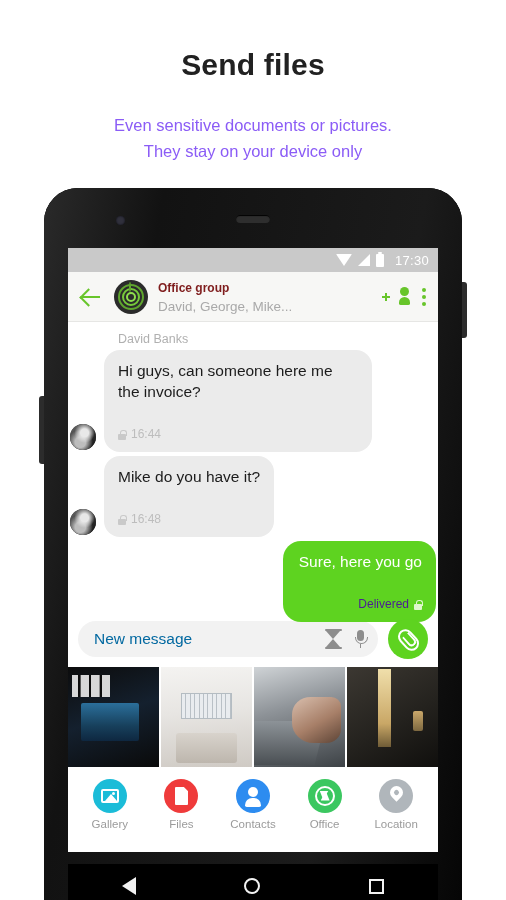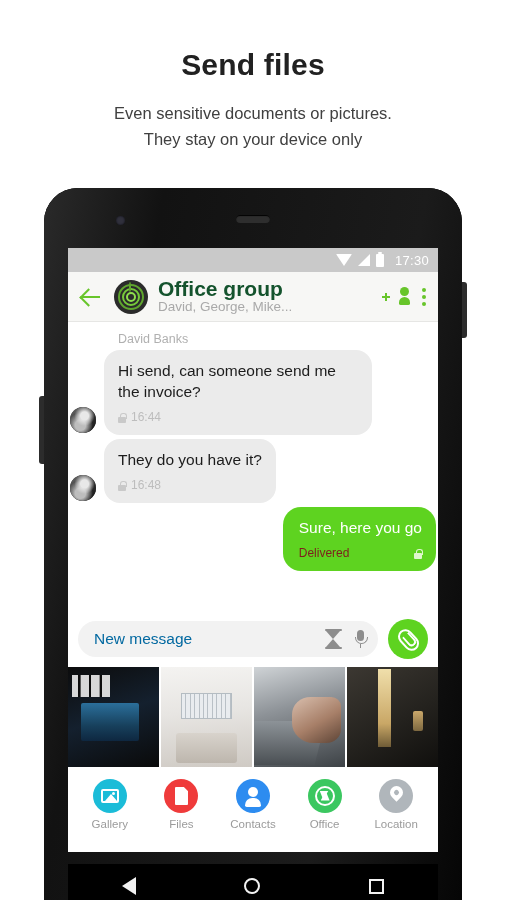--- a/index.html
+++ b/index.html
@@ -11,22 +11,22 @@
   }
   .page{position:relative;width:506px;height:900px;}
 
   
   .promo{position:absolute;top:0;left:0;width:506px;text-align:center;}
   .promo-title{
     margin:0;padding-top:48px;
     font-size:30px;font-weight:bold;color:#212121;letter-spacing:.2px;
   }
   .promo-sub{
-    margin:0;padding-top:18px;
-    font-size:16.5px;line-height:26px;color:#404040;font-weight:normal;
+    margin:12px;padding-top:18px;
+    font-size:16.5px;line-height:26px;color:#8b5cf6;font-weight:normal;
   }
 
   
   .phone{
     position:absolute;left:44px;top:188px;
     width:418px;height:740px;
     background:#1c1c1c;
     border-radius:34px 34px 12px 12px;
     box-shadow:0 0 0 1px #0d0d0d inset;
   }
@@ -98,21 +98,21 @@
   .grp-avatar{
     width:34px;height:34px;border-radius:50%;margin-left:12px;flex:0 0 auto;
     background:#2b2b2b;position:relative;overflow:hidden;
   }
   .grp-avatar i{position:absolute;border-radius:50%;border:2px solid #5fa52e;display:block;}
   .r1{left:4px;top:4px;width:22px;height:22px;}
   .r2{left:8px;top:8px;width:14px;height:14px;border-color:#76c93a !important;}
   .r3{left:12px;top:12px;width:6px;height:6px;border-color:#8ede4d !important;}
   .rbar{position:absolute;left:15px;top:2px;width:2px;height:10px;background:#5fa52e;border:0 !important;border-radius:0;}
   .titles{margin-left:10px;flex:1 1 auto;min-width:0;}
-  .grp-title{font-size:21px;font-weight:bold;color:#14532d;line-height:17px;}
+  .grp-title{font-size:12px;font-weight:bold;color:#7f1d1d;line-height:17px;}
   .grp-sub{font-size:13.5px;color:#a9a9a9;line-height:17px;margin-top:1px;white-space:nowrap;overflow:hidden;}
   .add-user{width:26px;height:22px;position:relative;flex:0 0 auto;cursor:pointer;margin-right:12px;}
   .au-head{position:absolute;right:1px;top:1px;width:9px;height:9px;border-radius:50%;background:#67c52a;}
   .au-body{position:absolute;right:0;top:11px;width:11px;height:8px;background:#67c52a;border-radius:6px 6px 2px 2px;}
   .au-plus-v{position:absolute;left:1px;top:7px;width:2px;height:8px;background:#67c52a;}
   .au-plus-h{position:absolute;left:-2px;top:10px;width:8px;height:2px;background:#67c52a;}
   .overflow{width:4px;flex:0 0 auto;cursor:pointer;}
   .overflow span{display:block;width:4px;height:4px;border-radius:50%;background:#67c52a;margin-bottom:3px;}
   .overflow span:last-child{margin-bottom:0;}
 
@@ -131,22 +131,22 @@
       radial-gradient(circle at 40% 70%,#bdbdbd 0 22%,rgba(189,189,189,0) 52%),
       linear-gradient(150deg,#6d6d6d 0%,#2a2a2a 60%,#121212 100%);
   }
   .bubble-wrap{max-width:268px;}
   .sender{font-size:12.5px;color:#b0b0b0;margin:0 0 4px 14px;}
   .bubble{
     background:#ebebeb;border-radius:16px;padding:10px 14px 7px 14px;
     color:#1c1c1c;font-size:15.5px;line-height:21px;
   }
   .bubble.green{background:#5ed320;color:#fff;border-radius:18px;padding:10px 14px 7px 16px;text-align:left;}
-  .meta{display:flex;align-items:center;margin-top:5px;font-size:12px;color:#bdbdbd;}
-  .meta.right{justify-content:space-between;color:#7f1d1d;}
+  .meta{display:flex;align-items:center;margin-top:22px;font-size:12px;color:#bdbdbd;}
+  .meta.right{justify-content:flex-end;color:#4c1d95;}
   .lock{
     width:8px;height:10px;position:relative;margin-right:5px;flex:0 0 auto;
   }
   .lock .body{position:absolute;bottom:0;left:0;width:8px;height:6px;border-radius:1px;background:#c9c9c9;}
   .lock .shackle{position:absolute;top:0;left:1.5px;width:5px;height:5px;border:1.5px solid #c9c9c9;border-bottom:0;border-radius:3px 3px 0 0;}
   .meta.right .lock{margin-right:0;margin-left:5px;order:2;}
   .meta.right .lock .body{background:#dff7cd;}
   .meta.right .lock .shackle{border-color:#dff7cd;}
 
   
@@ -328,39 +328,39 @@
 
       <div class="convo">
 
         <div class="msg-row">
           <div class="avatar">
               <span class="face"></span>
             </div>
           <div class="bubble-wrap">
             <div class="sender">David Banks</div>
             <div class="bubble">
-              <span>Hi send, can someone send me the invoice?</span>
+              <span>Hi guys, can someone here me the invoice?</span>
               <div class="meta">
                 <span class="lock">
                     <span class="shackle"></span>
                     <span class="body"></span>
                   </span>
                 <span>16:44</span>
               </div>
             </div>
           </div>
         </div>
 
         <div class="msg-row">
           <div class="avatar">
               <span class="face"></span>
             </div>
           <div class="bubble-wrap">
             <div class="bubble">
-              <span>They do you have it?</span>
+              <span>Mike do you have it?</span>
               <div class="meta">
                 <span class="lock">
                     <span class="shackle"></span>
                     <span class="body"></span>
                   </span>
                 <span>16:48</span>
               </div>
             </div>
           </div>
         </div>

